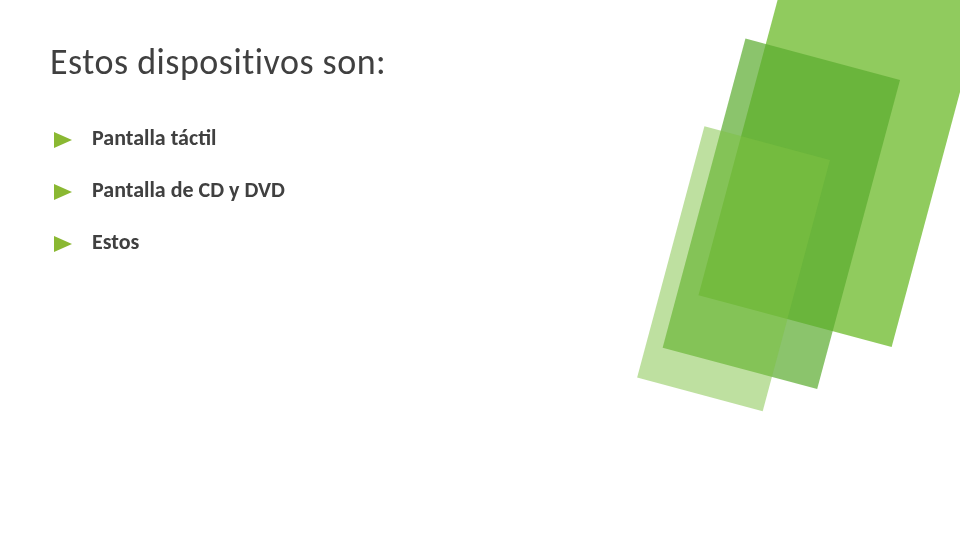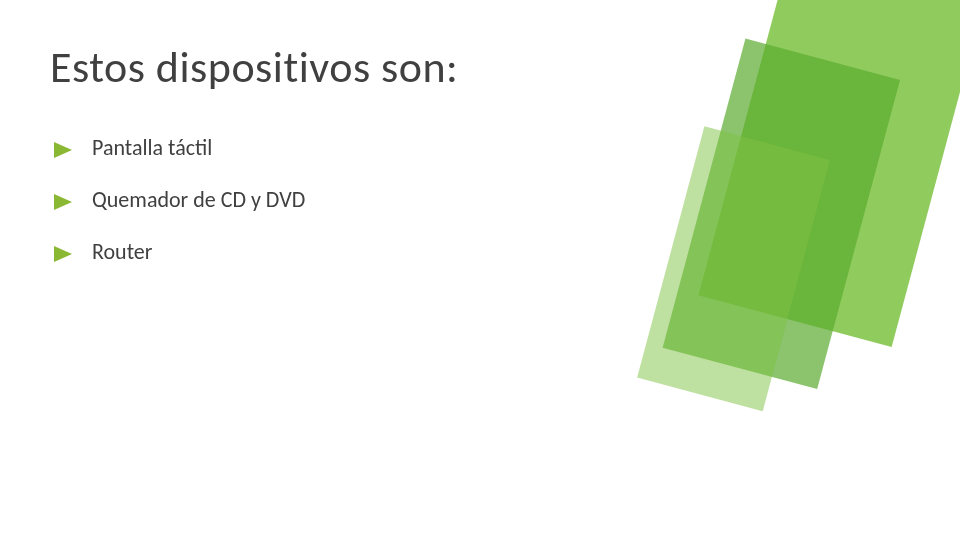--- a/index.html
+++ b/index.html
@@ -75,39 +75,39 @@
     .content {
       position: absolute;
       left: 0;
       top: 0;
       width: 700px;
       height: 540px;
       padding: 40px 50px;
     }
 
     .title {
-      font-size: 44px;
+      font-size: 36px;
       font-weight: 400;
       color: #404040;
       margin-bottom: 40px;
       letter-spacing: 0.5px;
     }
 
     .bullet-list {
       list-style: none;
       padding: 0;
     }
 
     .bullet-list li {
       display: flex;
       align-items: flex-start;
       margin-bottom: 22px;
       font-size: 22px;
       color: #404040;
-      font-weight: 400;
+      font-weight: 700;
     }
 
     .bullet-icon {
       display: inline-block;
       width: 28px;
       height: 28px;
       margin-right: 14px;
       flex-shrink: 0;
       margin-top: 2px;
     }
@@ -136,24 +136,24 @@
     <li>
           <span class="bullet-icon"><svg viewBox="0 0 28 28" xmlns="http://www.w3.org/2000/svg">
       <polygon points="4,6 22,14 4,22" fill="#8ab832"></polygon>
     </svg></span>
           <span>Pantalla táctil</span>
         </li>
         <li>
           <span class="bullet-icon"><svg viewBox="0 0 28 28" xmlns="http://www.w3.org/2000/svg">
       <polygon points="4,6 22,14 4,22" fill="#8ab832"></polygon>
     </svg></span>
-          <span>Quemador de CD y DVD</span>
+          <span>Pantalla de CD y DVD</span>
         </li>
         <li>
           <span class="bullet-icon"><svg viewBox="0 0 28 28" xmlns="http://www.w3.org/2000/svg">
       <polygon points="4,6 22,14 4,22" fill="#8ab832"></polygon>
     </svg></span>
-          <span>Router</span>
+          <span>Estos</span>
         </li>
       </ul>
   </div>
 
 </div>
 
 </body></html>

